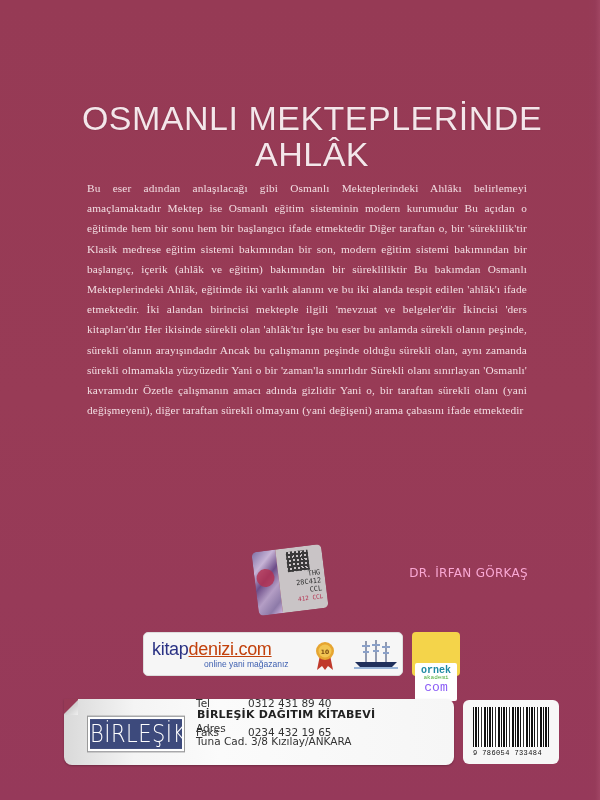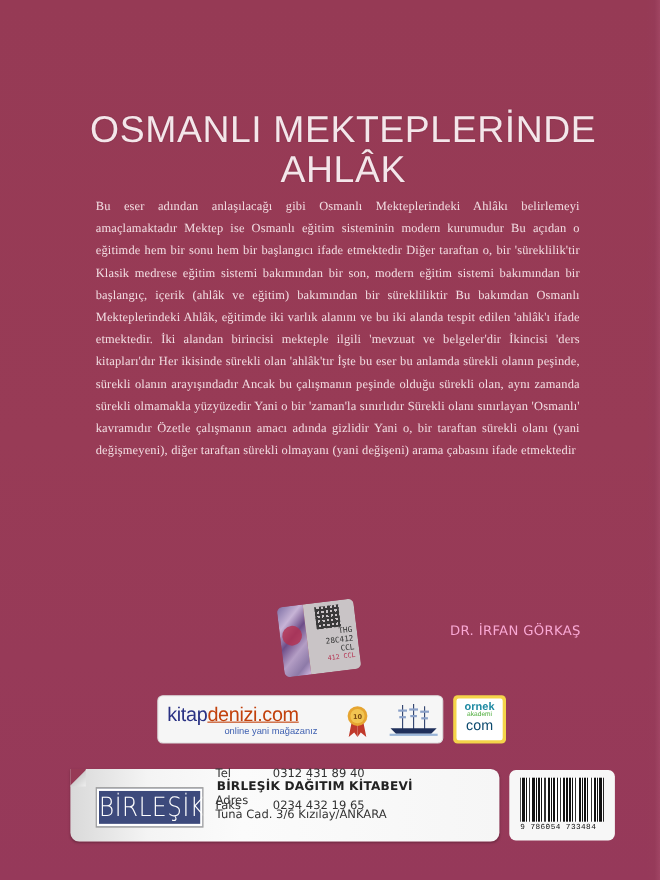--- a/index.html
+++ b/index.html
@@ -100,26 +100,27 @@
     }
     .ship {
       position: absolute; left: 210px; top: 6px; width: 44px; height: 32px;
     }
     .ornek-box {
       position: absolute; left: 412px; top: 632px; width: 48px; height: 44px;
       background: #f4d44a; border-radius: 4px; padding: 3px;
     }
     .ornek-inner {
       background: #fff; width: 100%; height: 100%; border-radius: 2px;
-      text-align: center; font-family: Liberation Sans, sans-serif;
+      text-align: center; font-family: Liberation Mono, monospace;
       padding-top: 3px;
+      margin-top: 28px;
     }
     .ornek-a { display: block; font-size: 10px; line-height: 9px; color: #1f8aa3; font-weight: bold; }
     .ornek-b { display: block; font-size: 6px; line-height: 6px; color: #4dad3a; }
-    .ornek-c { display: block; font-size: 13px; line-height: 13px; color: #0c4a6e; }
+    .ornek-c { display: block; font-size: 13px; line-height: 13px; color: #8b5cf6; }
     
     .publisher {
       position: absolute; left: 64px; top: 699px; width: 390px; height: 66px;
       background: linear-gradient(90deg, #d9d9d9 0%, #f4f4f4 18%, #fbfbfb 40%, #f6f6f6 100%);
       border-radius: 0 8px 8px 8px;
       box-shadow: 0 1px 2px rgba(0,0,0,0.25);
     }
     .curl {
       position: absolute; left: 64px; top: 699px; width: 14px; height: 16px;
       background: linear-gradient(135deg, #973a56 0%, #973a56 48%, #cfcfcf 52%, #efefef 100%);
@@ -215,21 +216,21 @@
     <span class="ornek-c">com</span>
   </div>
 </div>
 
 <div class="publisher"></div>
 <div class="curl"></div>
 <div class="birlesik-logo">BİRLEŞİK</div>
 <div class="pub-name">BİRLEŞİK DAĞITIM KİTABEVİ</div>
 <div class="pub-row" style="top:722px;flex-direction:column;">
   <span class="lbl">Adres</span>
-  <span>Tuna Cad. 3/6 Kızılay/ANKARA</span>
+  <span>Tuna Cad. 3/8 Kızılay/ANKARA</span>
 </div>
 <div class="pub-row" style="top:697px;">
   <span class="lbl">Tel</span>
   <span>0312 431 89 40</span>
 </div>
 <div class="pub-row" style="top:726px;">
   <span class="lbl">Faks</span>
   <span>0234 432 19 65</span>
 </div>
 

